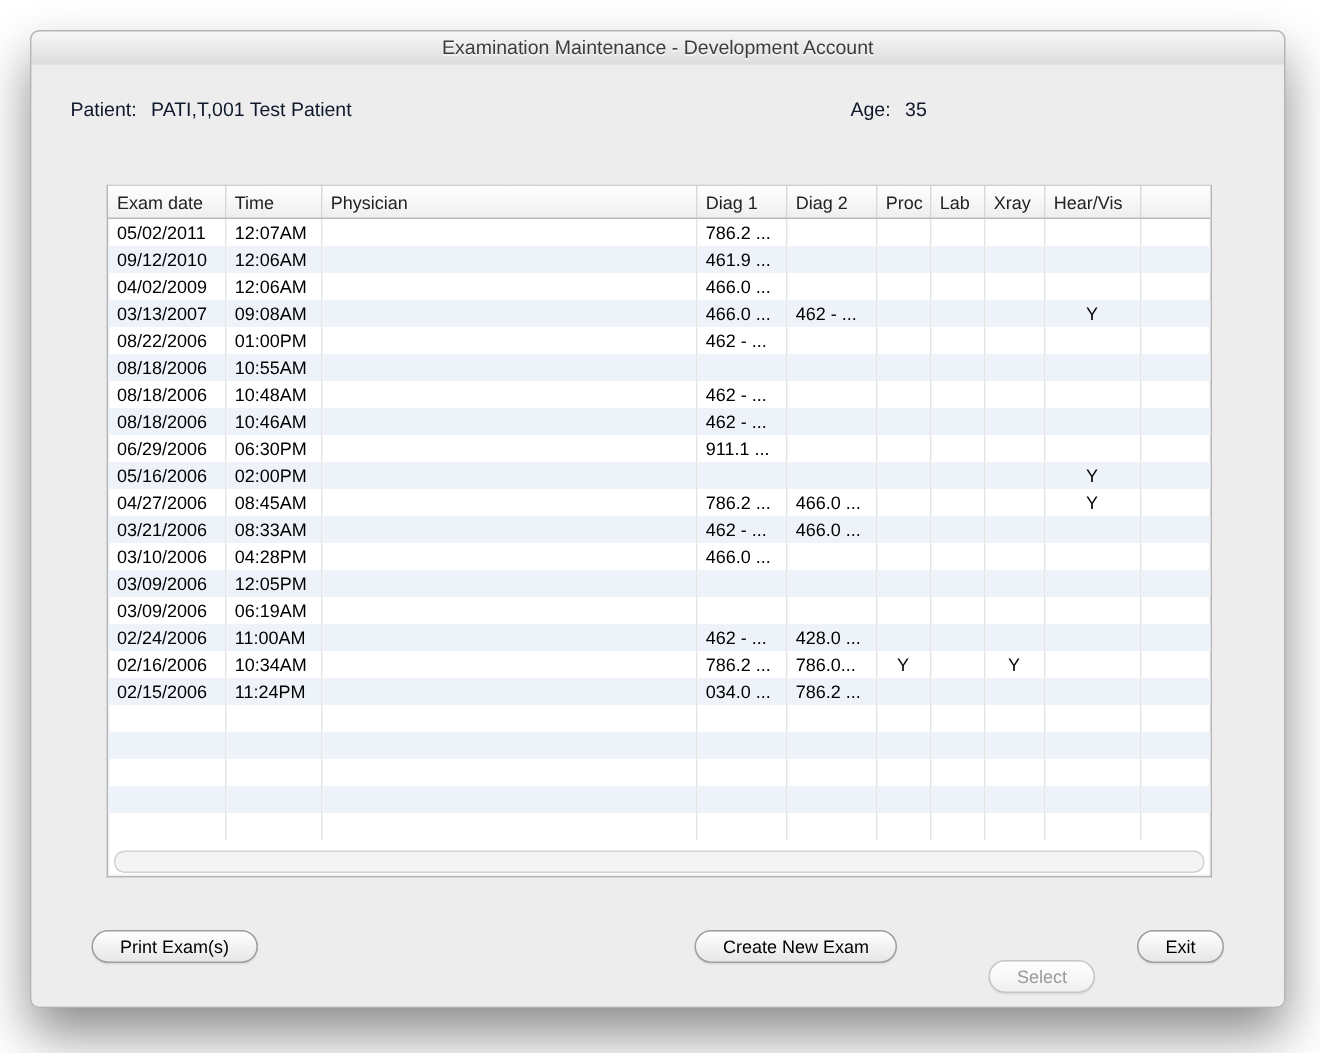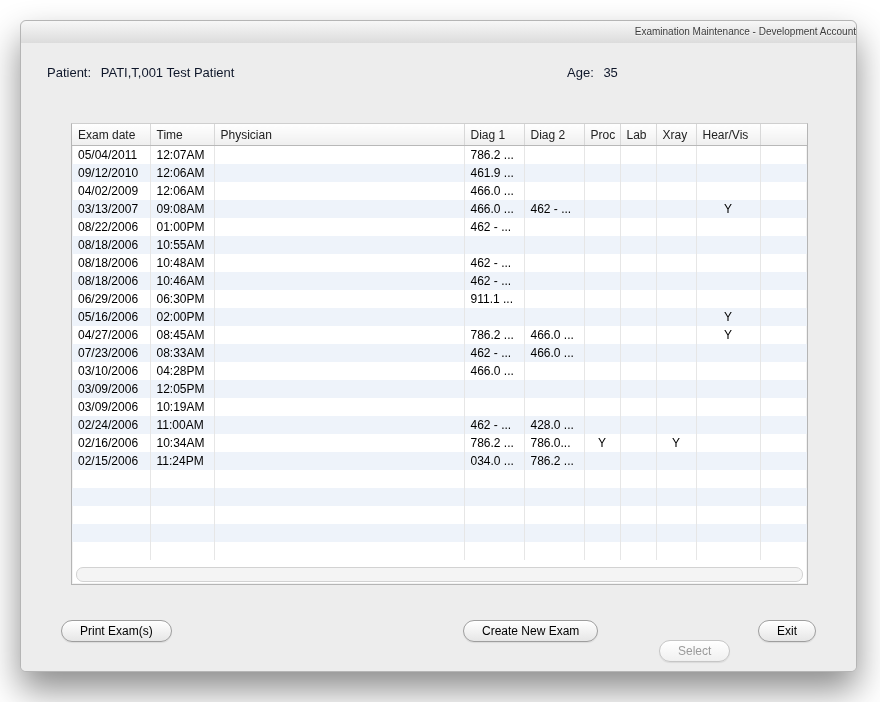--- a/index.html
+++ b/index.html
@@ -23,22 +23,22 @@
     background: #ededed;
     border: 1px solid #b5b5b5;
     border-radius: 6px;
     box-shadow: 0 18px 35px rgba(0,0,0,0.45);
     position: relative;
     overflow: hidden;
   }
   .titlebar {
     height: 22px;
     line-height: 22px;
-    text-align: right;
-    font-size: 10px;
+    text-align: center;
+    font-size: 13px;
     color: #3c3c3c;
     background: linear-gradient(#f7f7f7, #dcdcdc);
     border-bottom: 1px solid #b8b8b8;
     border-top-left-radius: 6px;
     border-top-right-radius: 6px;
     text-shadow: 0 1px 0 rgba(255,255,255,0.6);
   }
   .client {
     position: absolute;
     top: 22px; left: 0; right: 0; bottom: 0;
@@ -201,21 +201,21 @@
                 <th>Diag 2</th>
                 <th>Proc</th>
                 <th>Lab</th>
                 <th>Xray</th>
                 <th>Hear/Vis</th>
                 <th></th>
               </tr>
             </thead>
             <tbody id="exam-body">
                 <tr>
-                  <td>05/04/2011</td>
+                  <td>05/02/2011</td>
                   <td>12:07AM</td>
                   <td></td>
                   <td>786.2 ...</td>
                   <td></td>
                   <td class="proc-cell"></td>
                   <td class="lab-cell"></td>
                   <td class="xray-cell"></td>
                   <td class="hv-cell"></td>
                   <td></td>
                 </tr>
@@ -333,21 +333,21 @@
                   <td></td>
                   <td>786.2 ...</td>
                   <td>466.0 ...</td>
                   <td class="proc-cell"></td>
                   <td class="lab-cell"></td>
                   <td class="xray-cell"></td>
                   <td class="hv-cell">Y</td>
                   <td></td>
                 </tr>
                 <tr class="alt">
-                  <td>07/23/2006</td>
+                  <td>03/21/2006</td>
                   <td>08:33AM</td>
                   <td></td>
                   <td>462 - ...</td>
                   <td>466.0 ...</td>
                   <td class="proc-cell"></td>
                   <td class="lab-cell"></td>
                   <td class="xray-cell"></td>
                   <td class="hv-cell"></td>
                   <td></td>
                 </tr>
@@ -370,21 +370,21 @@
                   <td></td>
                   <td></td>
                   <td class="proc-cell"></td>
                   <td class="lab-cell"></td>
                   <td class="xray-cell"></td>
                   <td class="hv-cell"></td>
                   <td></td>
                 </tr>
                 <tr>
                   <td>03/09/2006</td>
-                  <td>10:19AM</td>
+                  <td>06:19AM</td>
                   <td></td>
                   <td></td>
                   <td></td>
                   <td class="proc-cell"></td>
                   <td class="lab-cell"></td>
                   <td class="xray-cell"></td>
                   <td class="hv-cell"></td>
                   <td></td>
                 </tr>
                 <tr class="alt">

